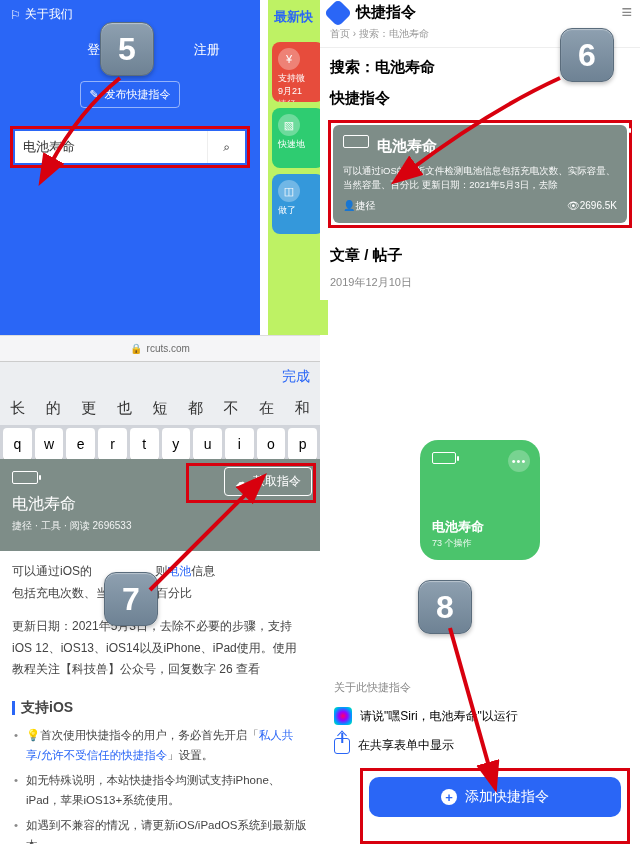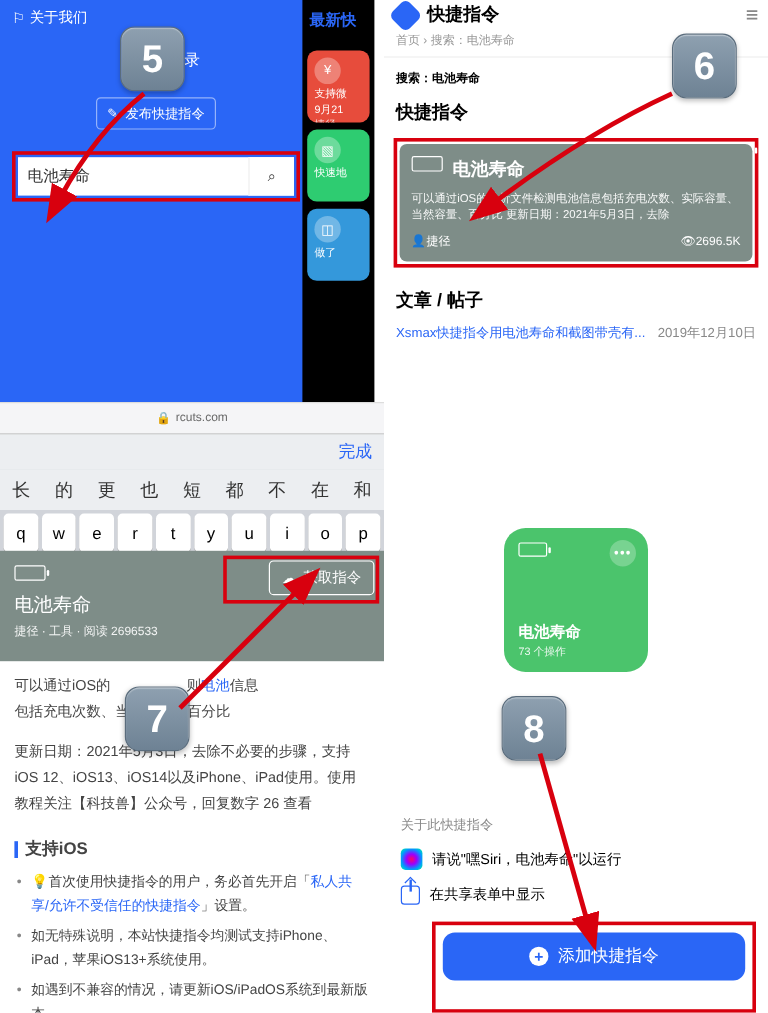--- a/index.html
+++ b/index.html
@@ -16,21 +16,21 @@
   .p5-top { display:flex; align-items:center; padding:6px 10px; font-size:12px; gap:4px; }
   .p5-tabs { display:flex; justify-content:space-around; margin-top:4px;padding-left:47px; }
   .p5-tab { flex:1; text-align:center; padding:8px 0; font-size:13px; }
   .p5-pub { display:flex; align-items:center; gap:6px; justify-content:center; margin-top:14px; font-size:11px; border:1px solid rgba(255,255,255,.5); width:100px; margin-left:auto; margin-right:auto; padding:5px; border-radius:4px;}
   .p5-search-wrap { margin:18px 10px 0 10px; border:3px solid #d8000e; padding:2px; }
   .p5-search { background:#fff; display:flex; align-items:center; height:32px; }
   .p5-search input { flex:1; border:none; outline:none; padding:0 8px; font-size:13px; color:#333; }
   .p5-search .sbtn { width:38px; height:100%; background:#fff; display:flex; align-items:center; justify-content:center; color:#333; border-left:1px solid #eee; }
 
   
-  .p5-side { position:absolute; left:252px; top:0; width:60px; height:335px; background:#000000; }
+  .p5-side { position:absolute; left:268px; top:0; width:60px; height:335px; background:#bef264; }
   .p5-side-title { font-size:13px; font-weight:600; color:#2a66f6; padding:8px 4px 10px 6px; }
   .p5-chip { margin:6px 4px; border-radius:8px; height:60px; padding:6px; color:#fff; font-size:9px; overflow:hidden; }
   .chip-red { background:#e74c3c; } .chip-green{background:#2ecc71;} .chip-blue{background:#3498db;}
   .chip-circ { width:22px; height:22px; border-radius:50%; background:rgba(255,255,255,.3); display:flex; align-items:center; justify-content:center; margin-bottom:2px; font-size:11px; }
 
   
   .urlbar { position:absolute; left:0; top:335px; width:320px; height:26px; background:#f5f5f7; display:flex; align-items:center; justify-content:center; font-size:10px; color:#6a6a6a; border-top:1px solid #ddd; }
   .urlbar .lock { margin-right:4px; }
   .kb-row { position:absolute; left:0; top:361px; width:320px; background:#d1d4da; }
   .kb-done { height:30px; display:flex; align-items:center; justify-content:flex-end; padding:0 10px; color:#2a66f6; font-size:14px; background:#eceef1; border-top:1px solid #ccc;}
@@ -56,21 +56,21 @@
   .bulb { color:#f5b400; }
 
   
   .p6 { position:absolute; left:0; top:0; width:320px; background:#fff; }
   .p6-head { display:flex; align-items:center; padding:2px 8px 4px 8px; gap:8px; }
   .p6-logo { width:20px; height:20px; background:#2a66f6; border-radius:5px; transform:rotate(45deg); }
   .p6-ht { font-size:15px; font-weight:700; flex:1; }
   .p6-menu { font-size:18px; color:#888; }
   .p6-crumb { font-size:10px; color:#999; padding:0 10px 6px 10px; }
   .p6-sep { height:1px; background:#eee; margin-bottom:8px;}
-  .p6-label { font-size:10px; font-weight:600; padding:2px 10px; }
+  .p6-label { font-size:15px; font-weight:600; padding:2px 10px; }
   .p6-label2 { font-size:15px; font-weight:700; padding:10px 10px 8px; }
   .p6-res-wrap { margin:4px 8px; border:3px solid #d8000e; padding:2px; }
   .p6-res { background:#7e8d88; color:#fff; border-radius:6px; padding:10px; position:relative; }
   .p6-res-title { font-size:15px; font-weight:600; display:flex; align-items:center; gap:8px;}
   .p6-res-desc { font-size:9.5px; line-height:1.5; margin:6px 0; opacity:.95; }
   .p6-res-foot { display:flex; justify-content:space-between; font-size:10px; align-items:center;}
   .p6-art { font-size:15px; font-weight:700; padding:14px 10px 6px; }
   .p6-art-row { display:flex; justify-content:space-between; padding:4px 10px 10px; font-size:11px; }
   .p6-art-row .t { color:#2a66f6; flex:1; overflow:hidden; text-overflow:ellipsis; white-space:nowrap; padding-right:8px;}
   .p6-art-row .d { color:#888; }
@@ -102,20 +102,21 @@
 
 <div class="col left">
 
   <div class="p5">
     <div class="p5-top">
       <span style="display:inline-flex;align-items:center;">⚐</span>
       <span>关于我们</span>
     </div>
     <div class="p5-tabs">
       <div class="p5-tab">登录</div>
+      <div class="p5-tab">注册</div>
     </div>
     <div class="p5-pub">
       <span>✎</span>
       <span>发布快捷指令</span>
     </div>
     <div class="p5-search-wrap">
       <div class="p5-search">
         <input value="电池寿命" style="">
         <div class="sbtn">
           <span>⌕</span>
@@ -221,21 +222,20 @@
         </div>
         <div class="p6-res-desc">可以通过iOS的分析文件检测电池信息包括充电次数、实际容量、当然容量、百分比 更新日期：2021年5月3日，去除</div>
         <div class="p6-res-foot">
           <span><span>👤</span><span>捷径</span></span>
           <span><span>👁</span><span>2696.5K</span></span>
         </div>
       </div>
     </div>
     <div class="p6-art">文章 / 帖子</div>
     <div class="p6-art-row">
-      <div class="t">Xsmax快捷指令用电池寿命和截图带壳有...</div>
       <div class="d">2019年12月10日</div>
     </div>
   </div>
 
   <div class="p8">
     <div class="p8-card">
       <div class="p8-card-bat"></div>
       <div class="p8-card-dots">•••</div>
       <div class="p8-card-t">电池寿命</div>
       <div class="p8-card-s">73 个操作</div>

